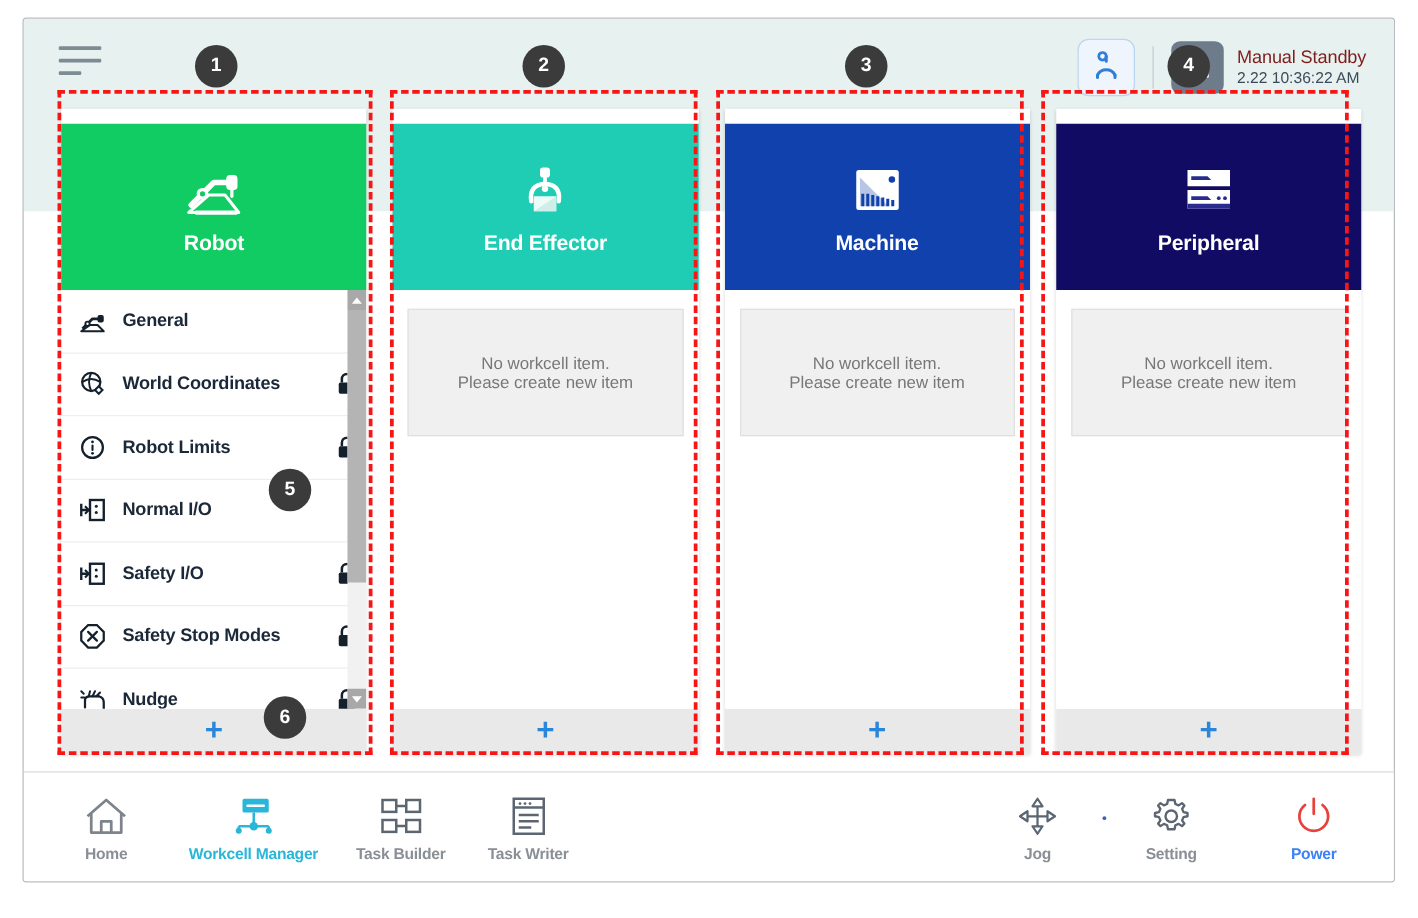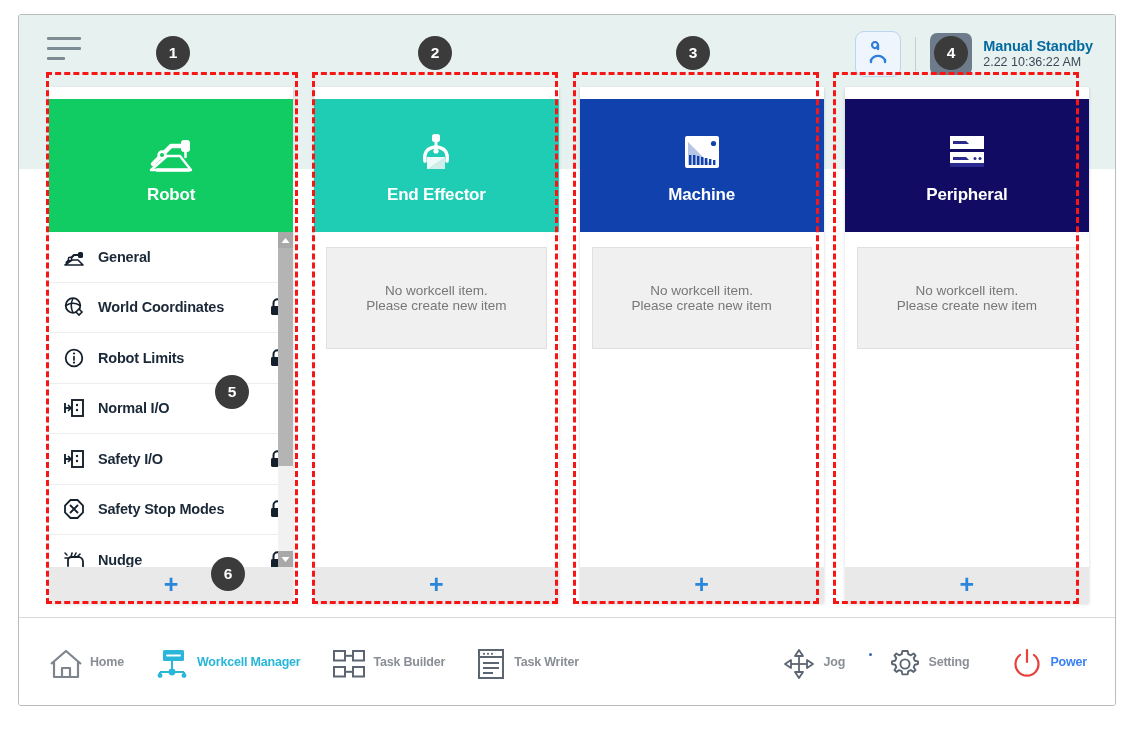--- a/index.html
+++ b/index.html
@@ -57,21 +57,21 @@
     width: 1px; height: 34px; background: #c3cdd2; margin: 0 14px;
   }
   #mode-icon-box {
     width: 42px; height: 42px;
     background: #6e7b8b; border-radius: 7px;
     display: flex; align-items: center; justify-content: center;
     cursor: pointer;
   }
   #status-text { margin-left: 11px; line-height: 1.25; }
   #status-title {
-    font-size: 14.5px; font-weight: bold; color: #0369a1;
+    font-size: 14.5px; font-weight: normal; color: #7f1d1d;
     letter-spacing: -0.1px; white-space: nowrap; text-align: right;
   }
   #status-time {
     font-size: 12.5px; color: #3c4a5a; white-space: nowrap;
   }
 
   
   #columns {
     position: absolute; left: 30px; top: 72px;
     width: 1040px; height: 516px;
@@ -168,21 +168,21 @@
     width: 100%; height: 88px;
     background: #ffffff;
     border-top: 1px solid #dadada;
     display: flex; align-items: center;
   }
   .nav-group { display: flex; align-items: center; }
   #nav-left { margin-left: 30px; gap: 30px; }
   #nav-right { margin-left: auto; margin-right: 28px; gap: 42px; }
   .nav-item {
     min-width: 72px;
-    display: flex; flex-direction: row;
+    display: flex; flex-direction: column;
     align-items: center; gap: 7px; cursor: pointer;
   }
   .nav-icon { height: 36px; display: flex; align-items: flex-end; }
   .nav-label {
     font-size: 12.5px; font-weight: bold; color: #8a8f96;
     letter-spacing: -0.2px; white-space: nowrap;
   }
   .nav-item.active .nav-label { color: #29b6d8; }
   .nav-item.power .nav-label { color: #3b82f6; }
   #jog-dot {

